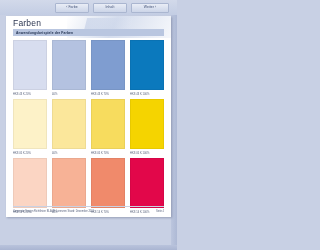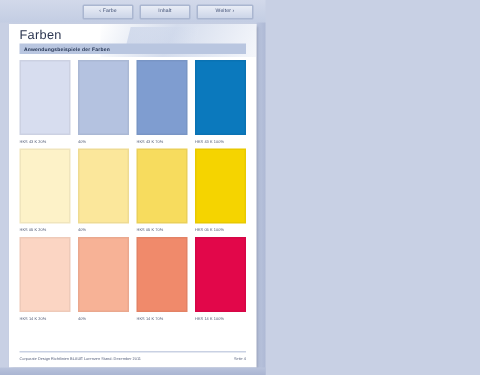--- a/index.html
+++ b/index.html
@@ -23,21 +23,21 @@
     background:linear-gradient(180deg,#e9edf6 0%,#ccd5e8 100%);
     border:0.5px solid #aab6d0;border-radius:1px;
     display:flex;align-items:center;justify-content:center;
     font-size:3.4px;line-height:1;color:#3d4d72;letter-spacing:0.1px;
     white-space:nowrap;overflow:hidden;
   }
   .navbtn.wide{min-width:30px;}
 
   
   .sheet{
-    position:absolute;left:6px;top:16px;width:165px;height:229px;
+    position:absolute;left:6px;top:16px;width:165px;height:201px;
     background:#ffffff;
     box-shadow:1px 1px 2px rgba(60,70,100,.35);
     overflow:hidden;
   }
   
   .sheet-wm{
     position:absolute;right:0;top:0;width:104px;height:22px;
     background:linear-gradient(115deg,rgba(205,214,233,.0) 0%,rgba(198,209,231,.75) 45%,rgba(222,228,242,.3) 100%);
   }
   .sheet-wm:after{

